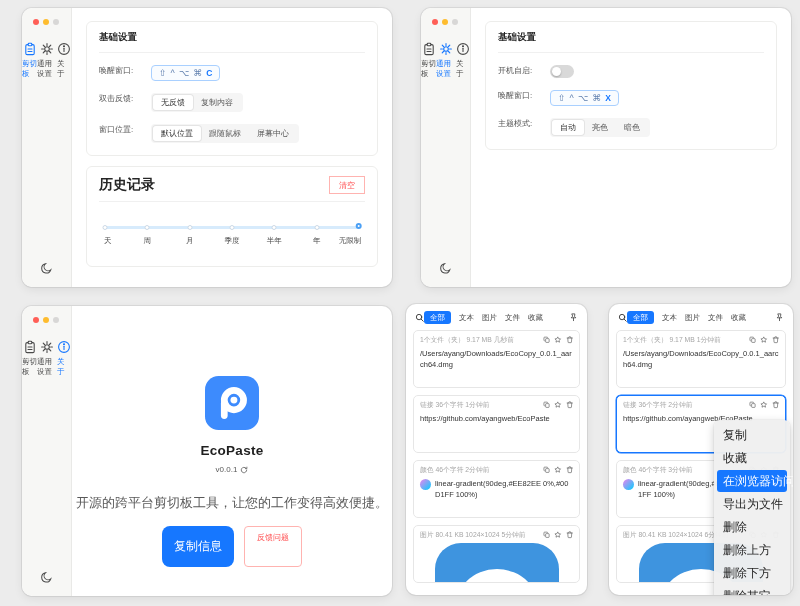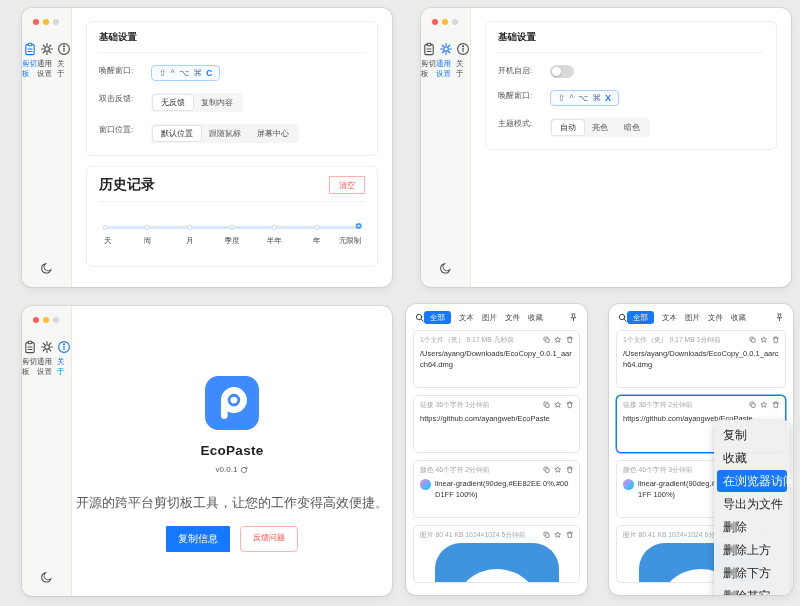--- a/index.html
+++ b/index.html
@@ -67,21 +67,21 @@
   .slider-label.last  { transform:translateX(-90%); }
 
   
   .about-body { position:absolute; left:50px; right:0; top:0; bottom:0; display:flex; flex-direction:column; align-items:center; padding-top:70px; }
   .logo { width:54px; height:54px; }
   .app-name { margin-top:13px; font-size:13.5px; font-weight:bold; color:#1f1f1f; letter-spacing:0.3px; }
   .version { margin-top:7px; display:flex; align-items:center; gap:3px; font-size:8px; color:#595959; }
   .version svg { width:8px; height:8px; }
   .about-desc { margin-top:20px; font-size:13px; color:#595959; }
   .about-btns { margin-top:14px; display:flex; gap:10px; }
-  .btn-primary { background:#1677ff; color:#fff; font-size:10px; padding:6px 12px; border-radius:1px; }
+  .btn-primary { background:#1677ff; color:#fff; font-size:12px; padding:12px 12px; border-radius:8px; }
   .btn-danger  { background:#fff; color:#ff4d4f; border:1px solid #ffb3b0; font-size:8px; padding:4.5px 12px; border-radius:4px; }
 
   
   .p-header { display:flex; align-items:center; padding:7px 9px 5px; }
   .p-header .search { color:#333; display:flex; } .p-header .search svg { width:9px; height:9px; }
   .p-tabs { display:flex; align-items:center; gap:8px; flex:1; }
   .p-tab { font-size:7.5px; color:#444; white-space:nowrap; }
   .p-tab.active { background:#1677ff; color:#fff; padding:1.5px 6px; border-radius:3px; }
   .pin { color:#444; display:flex; } .pin svg { width:9px; height:9px; }
 

